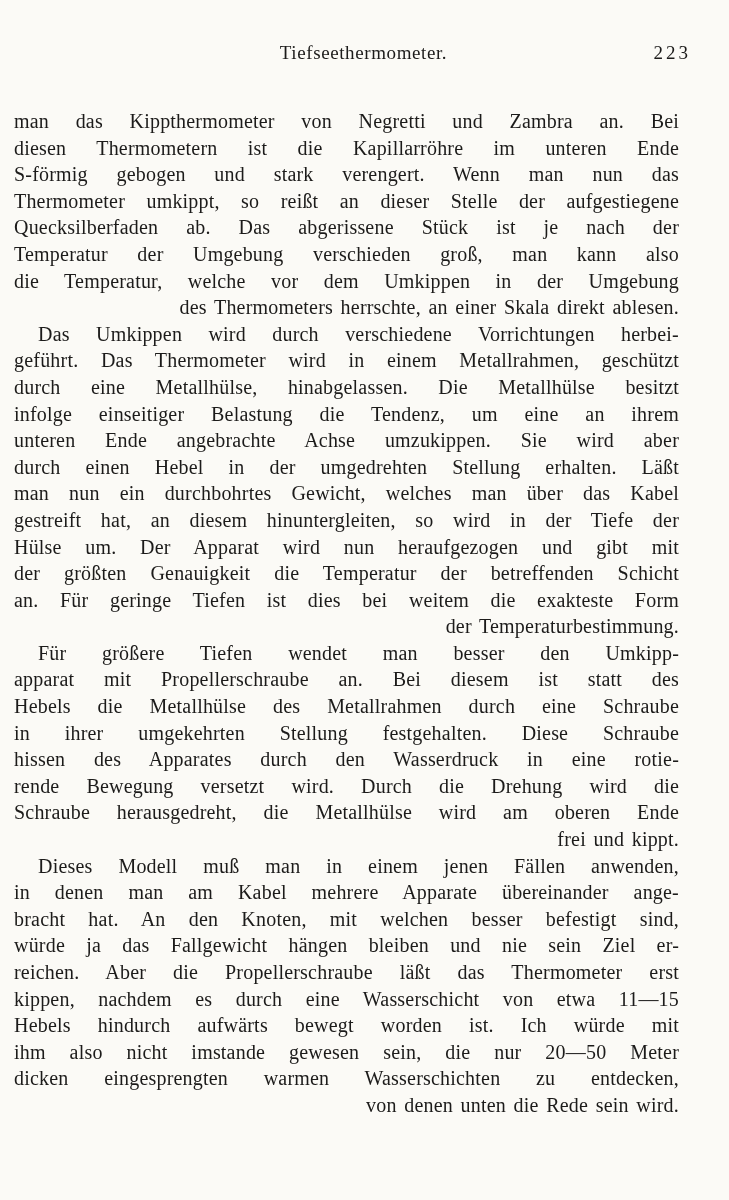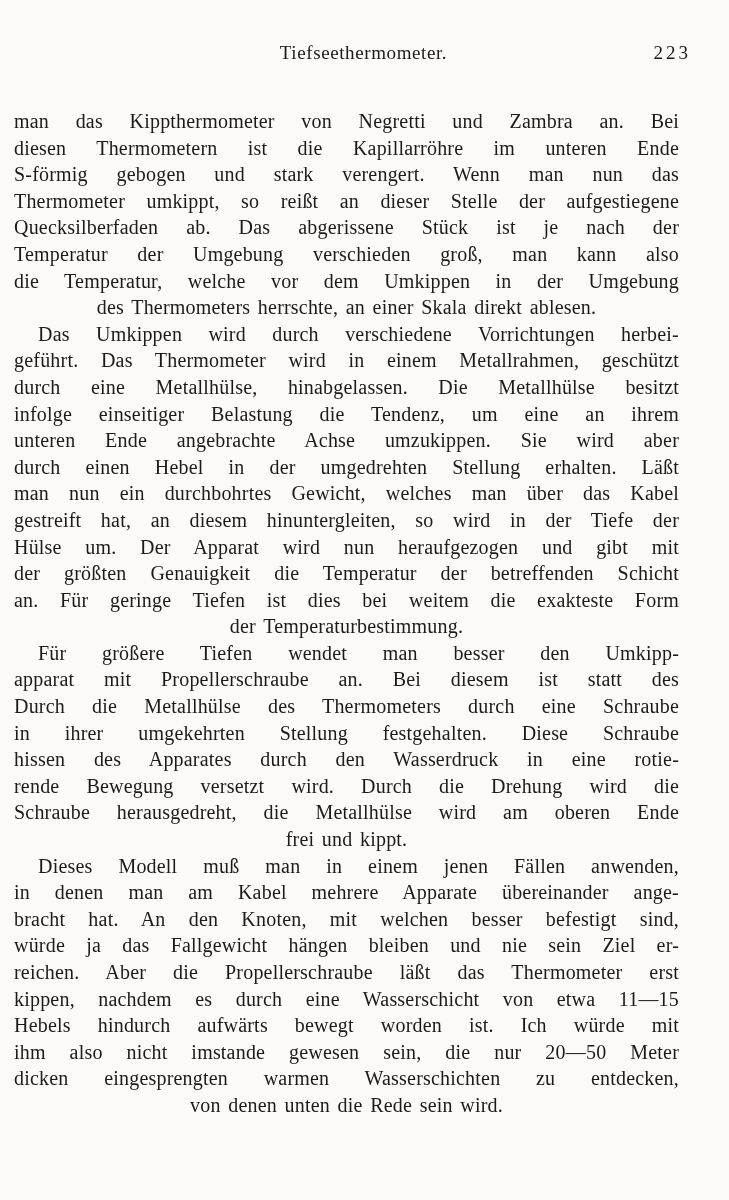--- a/index.html
+++ b/index.html
@@ -53,21 +53,21 @@
     height: 26.6px;
     letter-spacing: 0.2px;
     word-spacing: 0.08em;
     overflow: hidden;
   }
   .line.just {
     text-align: justify;
     text-align-last: justify;
   }
   .line.last {
-    text-align: center;
+    text-align: right;
     word-spacing: 0.12em;
   }
   .line.indent {
     padding-left: 24px;
   }
 </style>
 </head>
 <body>
 
 <div class="page">
@@ -96,21 +96,21 @@
         <div class="line just">man nun ein durchbohrtes Gewicht, welches man über das Kabel</div>
         <div class="line just">gestreift hat, an diesem hinuntergleiten, so wird in der Tiefe der</div>
         <div class="line just">Hülse um. Der Apparat wird nun heraufgezogen und gibt mit</div>
         <div class="line just">der größten Genauigkeit die Temperatur der betreffenden Schicht</div>
         <div class="line just">an. Für geringe Tiefen ist dies bei weitem die exakteste Form</div>
         <div class="line last">der Temperaturbestimmung.</div>
       </div>
       <div>
         <div class="line just indent">Für größere Tiefen wendet man besser den Umkipp-</div>
         <div class="line just">apparat mit Propellerschraube an. Bei diesem ist statt des</div>
-        <div class="line just">Durch die Metallhülse des Thermometers durch eine Schraube</div>
+        <div class="line just">Hebels die Metallhülse des Metallrahmen durch eine Schraube</div>
         <div class="line just">in ihrer umgekehrten Stellung festgehalten. Diese Schraube</div>
         <div class="line just">hissen des Apparates durch den Wasserdruck in eine rotie-</div>
         <div class="line just">rende Bewegung versetzt wird. Durch die Drehung wird die</div>
         <div class="line just">Schraube herausgedreht, die Metallhülse wird am oberen Ende</div>
         <div class="line last">frei und kippt.</div>
       </div>
       <div>
         <div class="line just indent">Dieses Modell muß man in einem jenen Fällen anwenden,</div>
         <div class="line just">in denen man am Kabel mehrere Apparate übereinander ange-</div>
         <div class="line just">bracht hat. An den Knoten, mit welchen besser befestigt sind,</div>

